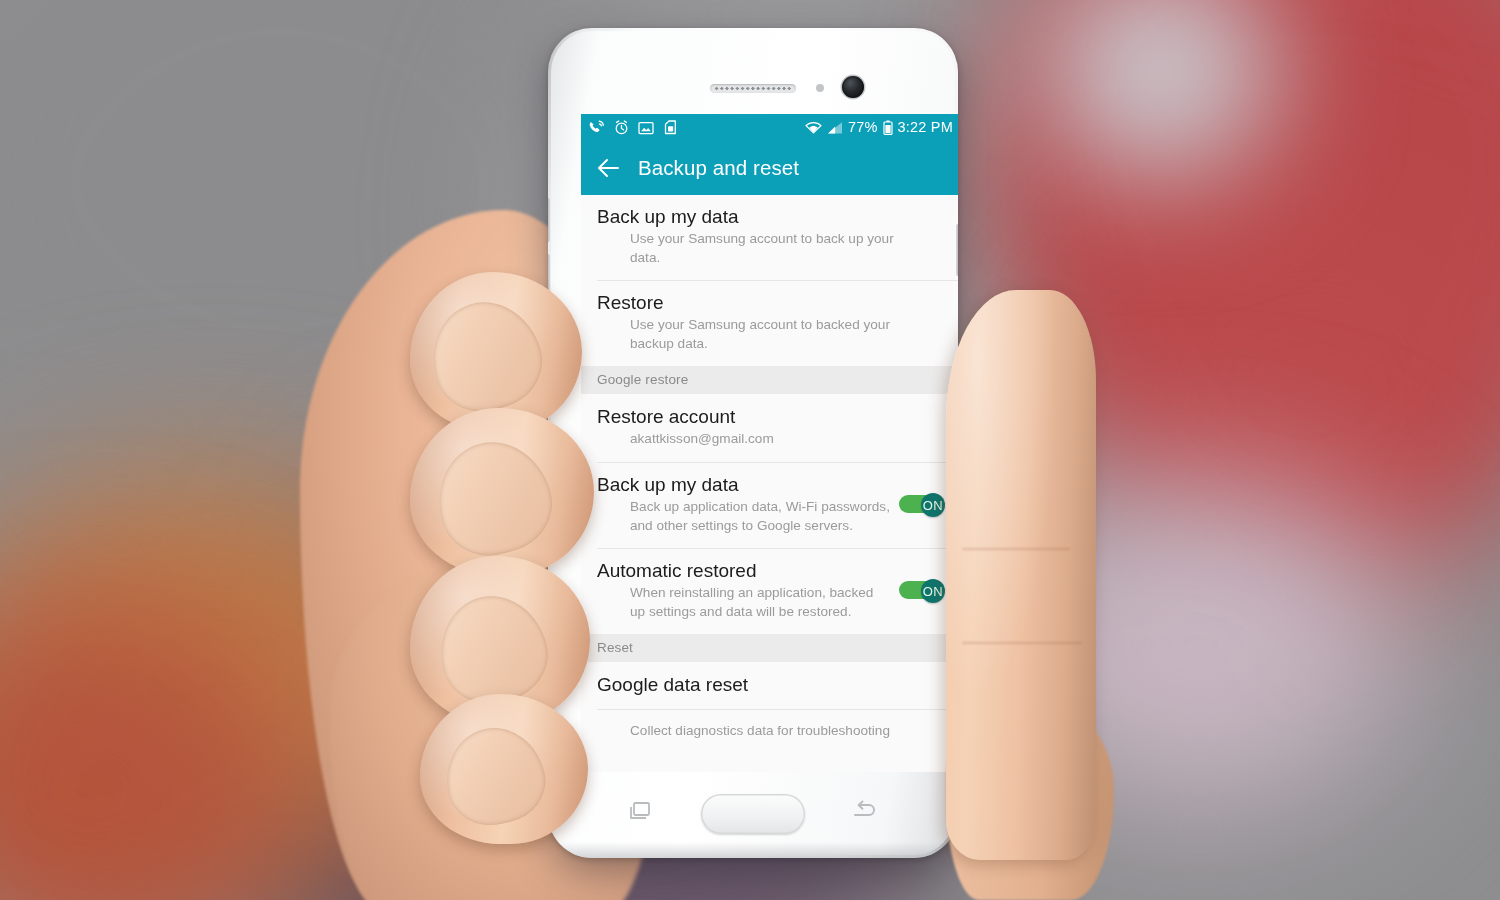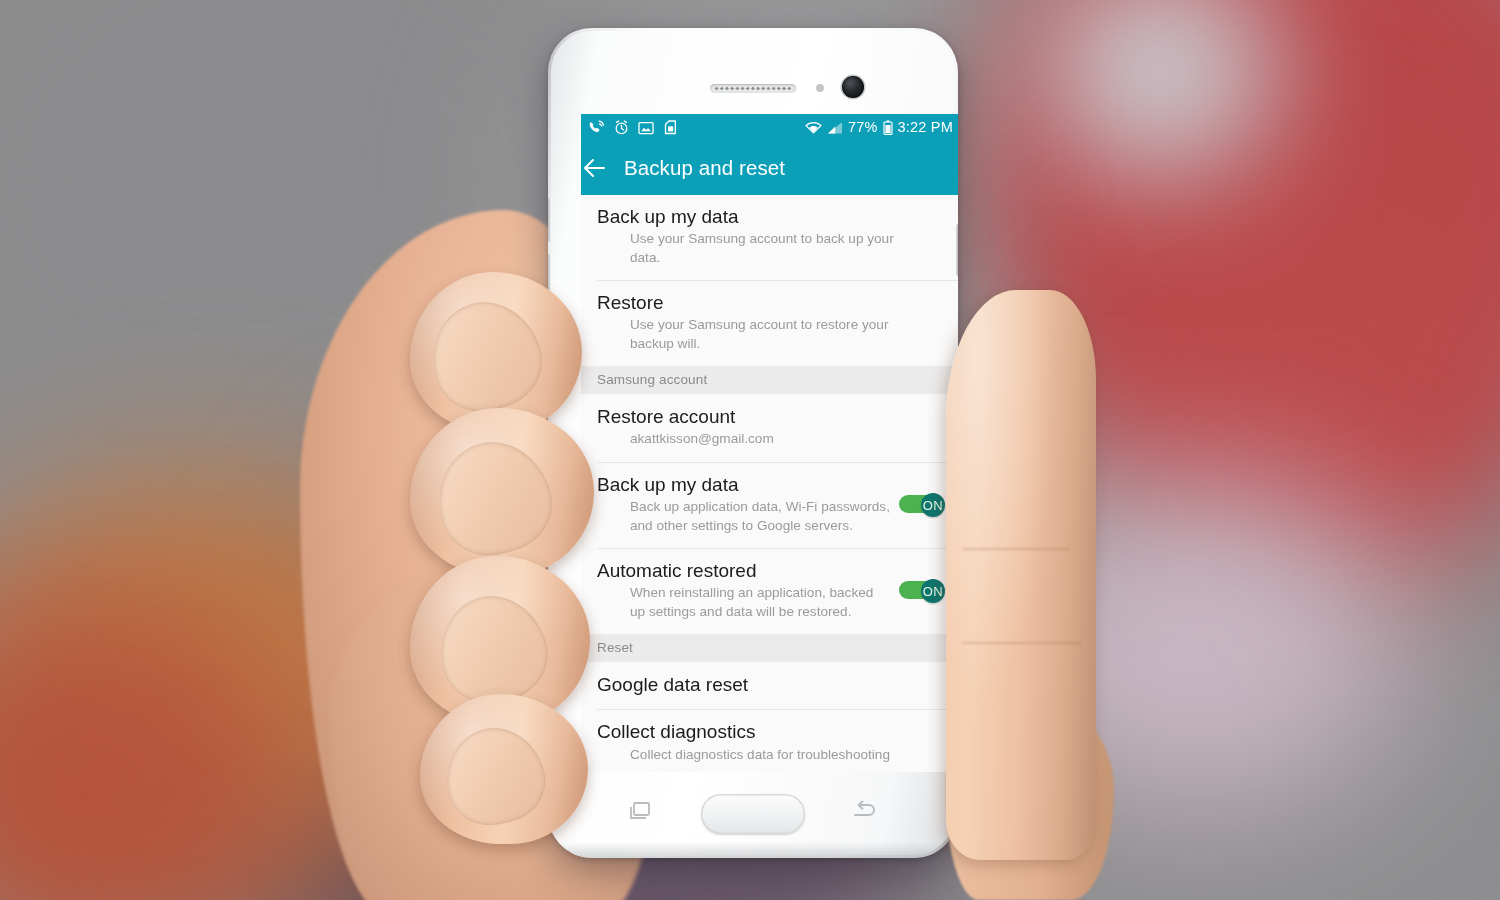--- a/index.html
+++ b/index.html
@@ -281,20 +281,21 @@
     line-height: 1;
     white-space: nowrap;
   }
 
   
   #actionbar {
     height: 54px;
     background: #0c9fb8;
     display: flex;
     align-items: center;
+    padding-left: 14px;
   }
   #back-arrow { width: 26px; height: 26px; flex: 0 0 auto; }
   #ab-title {
     margin-left: 17px;
     font-size: 20.5px;
     color: #ffffff;
     font-weight: 400;
     letter-spacing: .1px;
   }
 
@@ -508,25 +509,25 @@
         <div class="row row-first">
           <div class="row-text">
             <div class="row-title">Back up my data</div>
             <div class="row-sub">Use your Samsung account to back up your data.</div>
           </div>
         </div>
 
         <div class="row">
           <div class="row-text">
             <div class="row-title">Restore</div>
-            <div class="row-sub">Use your Samsung account to restore your backup will.</div>
-          </div>
-        </div>
-
-        <div class="section-header">Samsung account</div>
+            <div class="row-sub">Use your Samsung account to backed your backup data.</div>
+          </div>
+        </div>
+
+        <div class="section-header">Google restore</div>
 
         <div class="row">
           <div class="row-text">
             <div class="row-title">Restore account</div>
             <div class="row-sub">akattkisson@gmail.com</div>
           </div>
         </div>
 
         <div class="row">
           <div class="row-text">
@@ -553,21 +554,20 @@
         <div class="section-header">Reset</div>
 
         <div class="row">
           <div class="row-text">
             <div class="row-title">Google data reset</div>
           </div>
         </div>
 
         <div class="row">
           <div class="row-text">
-            <div class="row-title">Collect diagnostics</div>
             <div class="row-sub">Collect diagnostics data for troubleshooting</div>
           </div>
         </div>
 
       </div>
     </div>
 
     <svg class="nav-btn nav-recents" viewBox="0 0 30 26">
       <rect x="8" y="5" width="15" height="12" rx="1.2" fill="none" stroke="#b9bcbf" stroke-width="1.8"></rect>
       <path d="M5 9v11h15" fill="none" stroke="#b9bcbf" stroke-width="1.8" stroke-linejoin="round"></path>

